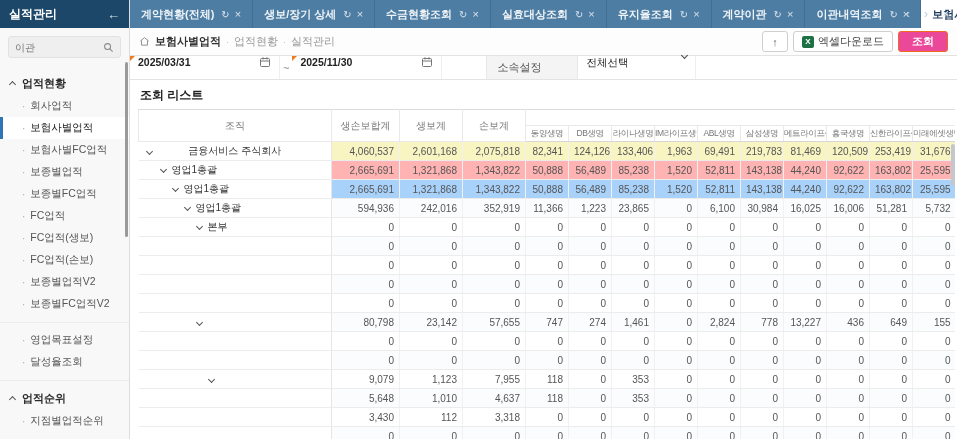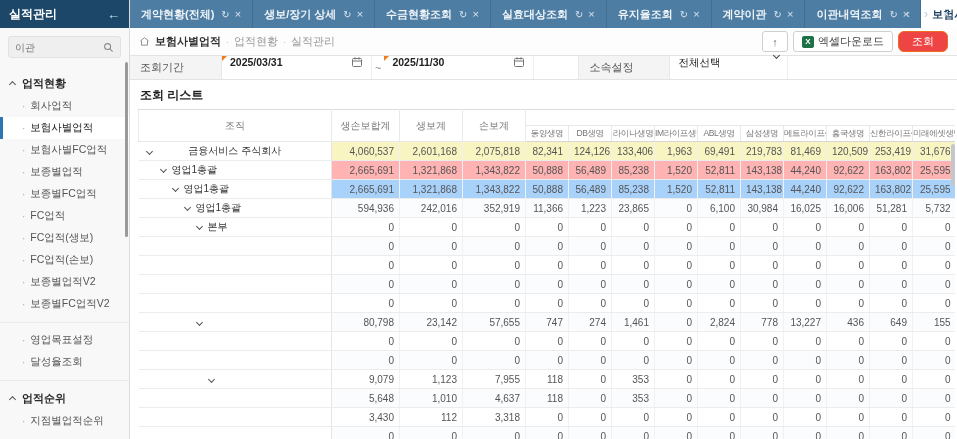--- a/index.html
+++ b/index.html
@@ -53,22 +53,22 @@
   .crumb-home { display:flex; align-items:center; color:#888; }
   .crumb.first { color:#333; font-weight:bold; }
   .crumb-sep { color:#bbb; font-size:9px; }
   .actions { display:flex; align-items:center; gap:5px; }
   .btn { height:21px; display:flex; align-items:center; gap:4px; font-size:11px;
     border:1px solid #cfcfcf; background:#fff; border-radius:3px; padding:0 8px;
     color:#444; cursor:pointer; font-family:inherit; }
   .btn-up { width:26px; justify-content:center; color:#666; }
   .excel-ic { width:12px; height:12px; background:#1e7145; border-radius:2px; color:#fff;
     font-size:8px; font-weight:bold; display:flex; align-items:center; justify-content:center; }
-  .btn-primary { background:#ef4444; border-color:#ee6a1f; color:#fff; font-weight:normal;
-    padding:0 13px;border-radius:6px; }
+  .btn-primary { background:#ec4899; border-color:#ee6a1f; color:#fff; font-weight:bold;
+    padding:0 13px; }
 
   .filterbar { height:25px; border-top:1px solid #e3e3e3; border-bottom:1px solid #e3e3e3;
     display:flex; align-items:stretch; font-size:11px; background:#fff; }
   .f-label { width:92px; background:#f4f4f4; color:#555; display:flex; align-items:center;
     padding-left:10px; border-right:1px solid #e8e8e8; }
   .f-field { position:relative; display:flex; align-items:flex-start; padding:0 8px;
     border-right:1px solid #efefef;gap:17px; }
   .f-field .req { position:absolute; left:0; top:0; width:0; height:0;
     border-top:5px solid #f07b1d; border-right:5px solid transparent; }
   .f-date { width:150px; justify-content:space-between; }
@@ -256,21 +256,20 @@
       <button class="btn btn-up">↑</button>
       <button class="btn">
         <span class="excel-ic">X</span>
         <span>엑셀다운로드</span>
       </button>
       <button class="btn btn-primary">조회</button>
     </div>
   </div>
 
   <div class="filterbar">
-    <div class="f-label">조회기간</div>
     <div class="f-field f-date">
       <span class="req"></span>
       <span class="val">2025/03/31</span>
       <svg width="12" height="12" viewBox="0 0 24 24">
           <rect x="3" y="5" width="18" height="16" rx="2" fill="none" stroke="#777" stroke-width="2"></rect>
           <line x1="3" y1="10" x2="21" y2="10" stroke="#777" stroke-width="2"></line>
           <line x1="8" y1="2.5" x2="8" y2="7" stroke="#777" stroke-width="2"></line>
           <line x1="16" y1="2.5" x2="16" y2="7" stroke="#777" stroke-width="2"></line>
         </svg>
     </div>

